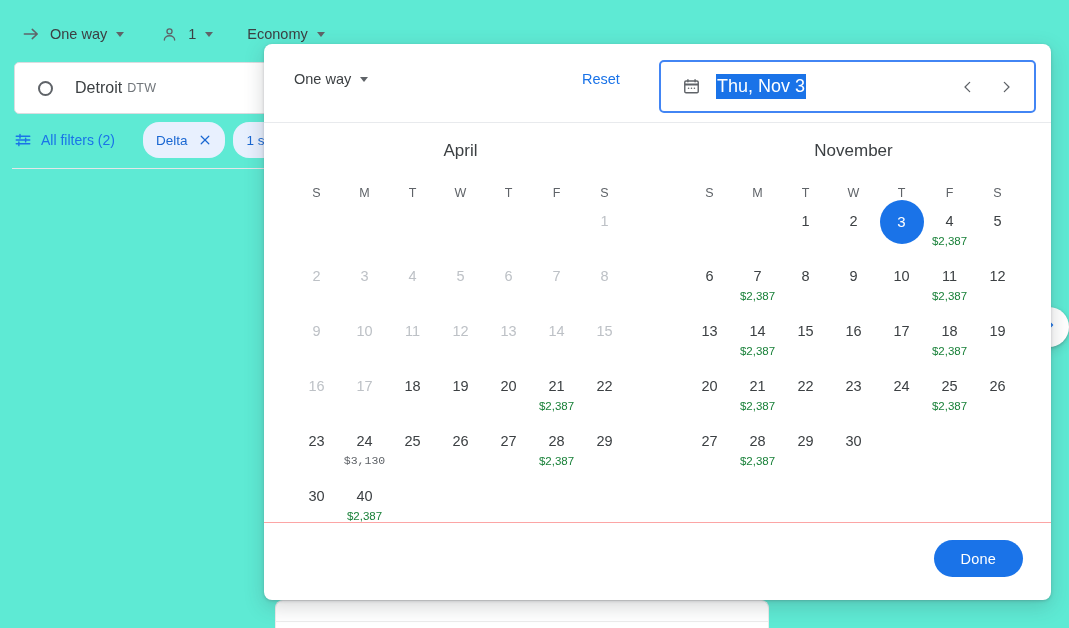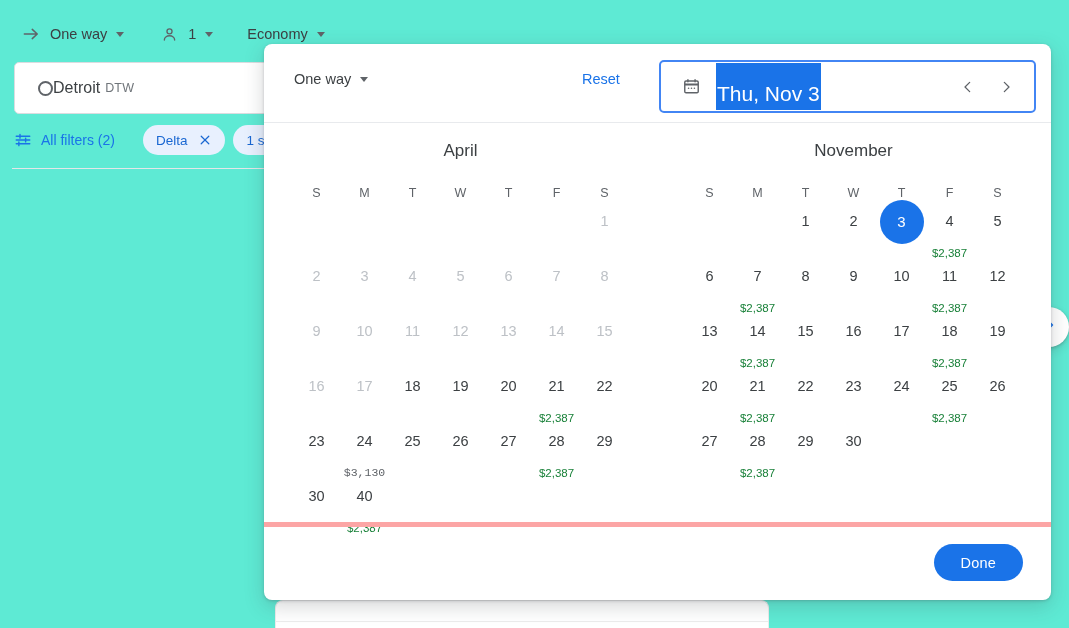--- a/index.html
+++ b/index.html
@@ -71,20 +71,21 @@
     box-sizing: border-box;
   }
   .origin-dot {
     width: 15px; height: 15px;
     border: 2.5px solid #5f6368;
     border-radius: 50%;
     margin-left: 23px;
     box-sizing: border-box;
   }
   .origin-text {
+    margin-left: 22px;
     font-size: 16px;
     color: #3c4043;
   }
   .origin-code {
     font-size: 12.5px;
     color: #70757a;
     margin-left: 5px;
     letter-spacing: .2px;
   }
 
@@ -106,21 +107,21 @@
   }
   .filter-icon {
     width: 18px; height: 18px;
     margin-right: 9px;
     color: #1a73e8;
     display: inline-flex;
   }
   .chip {
     display: flex;
     align-items: center;
-    height: 30px;
+    height: 36px;
     padding: 0 13px;
     background: #e8f0fe;
     border-radius: 16px;
     color: #1967d2;
     font-size: 13.5px;
     margin-right: 8px;
     cursor: pointer;
     white-space: nowrap;
   }
   .chip-x {
@@ -226,24 +227,24 @@
     align-items: center;
   }
   .cal-icon {
     margin-left: 21px;
     width: 19px; height: 19px;
     color: #5f6368;
     display: inline-flex;
   }
   .date-value {
     margin-left: 15px;
-    font-size: 21px;
+    font-size: 18px;
     color: #ffffff;
     background: #1a73e8;
-    padding: 18px 1px 2px 1px;
+    padding: 1px 1px 2px 1px;
     line-height: 1.25;
   }
   .date-navs {
     position: absolute;
     right: 12px;
     display: flex;
     align-items: center;
     gap: 6px;
   }
   .nav-btn {
@@ -315,29 +316,29 @@
     background: #1a73e8;
     color: #ffffff;
     width: 44px; height: 44px;
     line-height: 44px;
     margin-top: -9px;
     font-size: 15px;
   }
   .day-price {
     font-size: 11.5px;
     line-height: 14px;
-    margin-top: 13px;
+    margin-top: 1px;
   }
   .price-low { color: #188038; }
   .price-high { color: #5f6368; font-family: Liberation Mono, monospace; }
 
   .dlg-footer {
     position: relative;
     height: 78px;
-    border-top: 5px solid #fca5a5;
+    border-top: 1px solid #fca5a5;
     box-sizing: border-box;
   }
   .done-btn {
     position: absolute;
     right: 28px; top: 17px;
     background: #1a73e8;
     color: #fff;
     border: none;
     border-radius: 20px;
     height: 37px;

